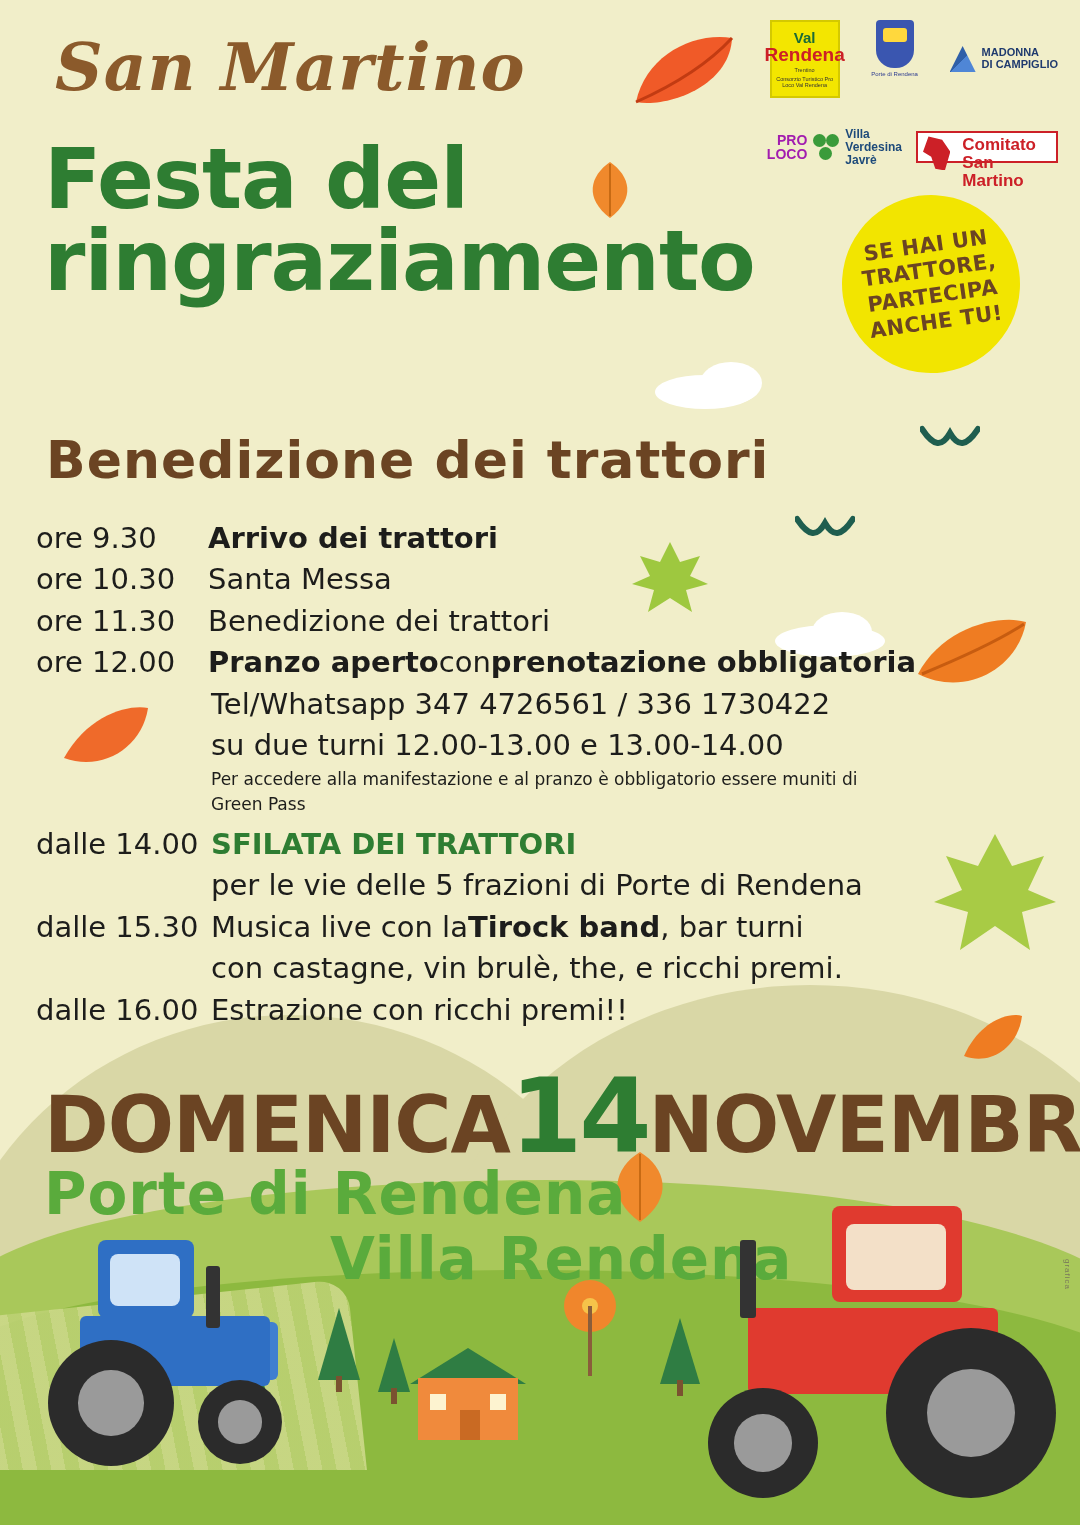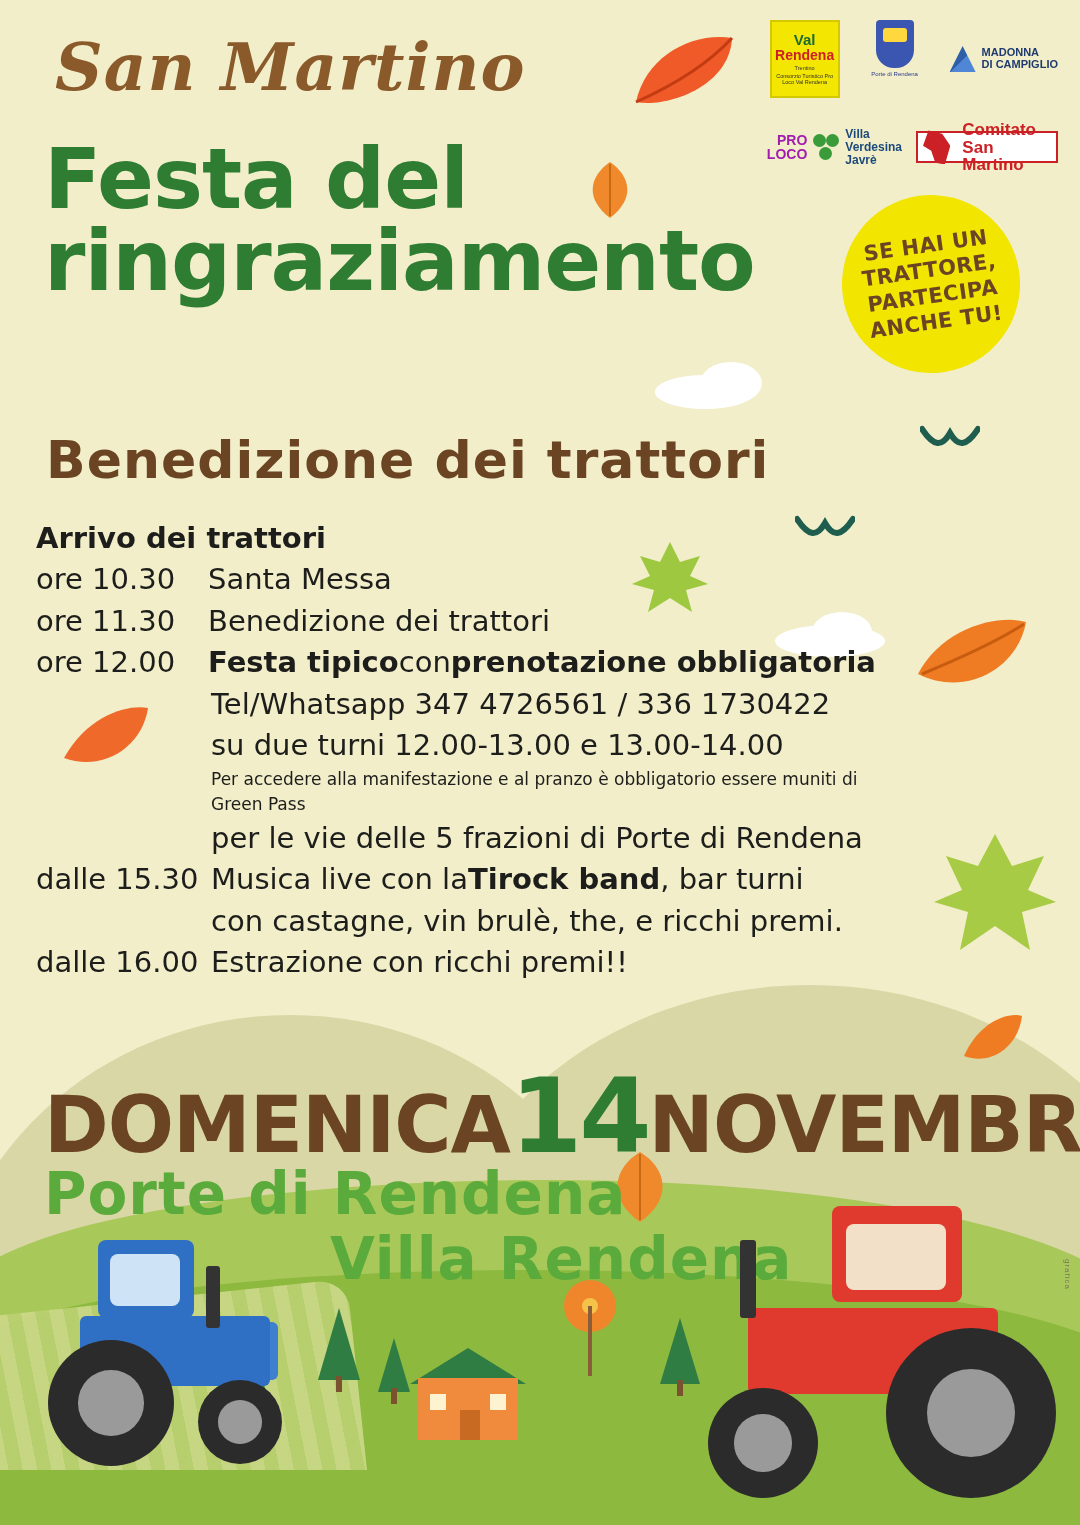--- a/index.html
+++ b/index.html
@@ -120,21 +120,21 @@
   .logo-valrendena {
     width: 70px; height: 78px;
     background: #f3e600;
     border: 2px solid #d4c900;
     display: flex; flex-direction: column; align-items: center; justify-content: center;
     font-size: 9px; text-align: center; color: #1a6a3a; font-weight: bold; line-height: 1.05;
     padding: 2px;
     box-sizing: border-box;
   }
   .logo-valrendena .vr-big { color: #1b6b37; font-size: 15px; }
-  .logo-valrendena .vr-red { color: #cc2027; font-size: 14px; }
+  .logo-valrendena .vr-red { color: #cc2027; font-size: 19px; }
   .logo-valrendena .vr-small { font-size: 5.5px; color: #333; font-weight: normal; margin-top: 3px; }
 
   .logo-comune {
     width: 60px; height: 78px;
     display: flex; flex-direction: column; align-items: center; justify-content: flex-start;
     font-size: 6px; text-align: center; color: #2b3a8f; line-height: 1.1;
   }
   .crest {
     width: 38px; height: 48px;
     background: #3a56b0;
@@ -167,21 +167,21 @@
   }
   .proloco-clover span {
     position: absolute; width: 13px; height: 13px; background: #3a9b3a; border-radius: 50%;
   }
   .villa-text { font-size: 12px; font-weight: bold; color: #1d4a7a; line-height: 1.08; }
 
   .logo-comitato {
     width: 142px; height: 32px;
     border: 2px solid #cc2027;
     background: #ffffff;
-    display: flex; align-items: center; gap: 12px;
+    display: flex; gap: 12px;
     box-sizing: border-box;
     padding: 3px 5px;
   }
   .comitato-horse {
     width: 30px; height: 34px;
     background: #cc2027;
     clip-path: polygon(20% 0,70% 10%,100% 45%,80% 100%,45% 95%,30% 60%,0 45%);
   }
   .comitato-text { color: #cc2027; font-weight: bold; font-size: 17px; line-height: 1.05; }
 
@@ -433,44 +433,49 @@
 
   <div class="title-sub">Benedizione  dei  trattori</div>
 
   <div class="badge">
     <span>SE HAI UN TRATTORE, PARTECIPA ANCHE TU!</span>
   </div>
 
   <div class="program">
 
     <div class="prow">
+      <div class="ptime">ore   9.30</div>
       <div class="b">Arrivo dei trattori</div>
     </div>
 
     <div class="prow">
       <div class="ptime">ore 10.30</div>
       <div>Santa Messa</div>
     </div>
 
     <div class="prow">
       <div class="ptime">ore 11.30</div>
       <div>Benedizione dei trattori</div>
     </div>
 
     <div class="prow">
       <div class="ptime">ore 12.00</div>
-      <div class="b">Festa tipico</div>
+      <div class="b">Pranzo aperto</div>
       <div> con </div>
       <div class="b">prenotazione obbligatoria</div>
     </div>
 
     <div class="indent">Tel/Whatsapp 347 4726561 / 336 1730422</div>
     <div class="indent">su due turni 12.00-13.00 e 13.00-14.00</div>
     <div class="fineprint">Per accedere alla manifestazione e al pranzo è obbligatorio essere muniti di Green Pass</div>
 
+    <div class="prow" style="margin-top:6px;">
+      <div class="ptime wide">dalle 14.00</div>
+      <div class="b green">SFILATA DEI TRATTORI</div>
+    </div>
 
     <div class="indent">per le vie delle 5 frazioni di Porte di Rendena</div>
 
     <div class="prow">
       <div class="ptime wide">dalle 15.30</div>
       <div>Musica live con la </div>
       <div class="b">Tirock band</div>
       <div>, bar turni</div>
     </div>
 

